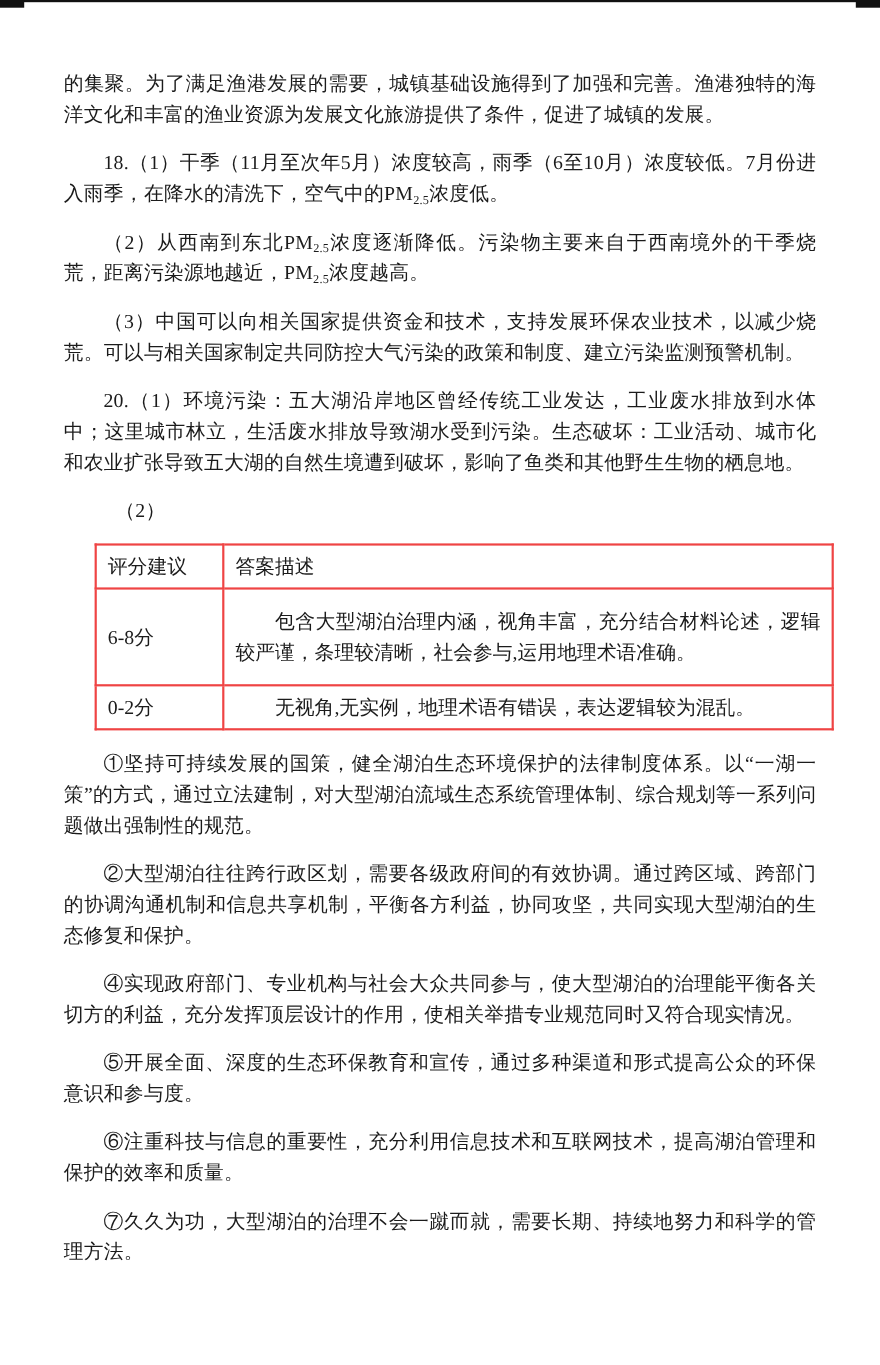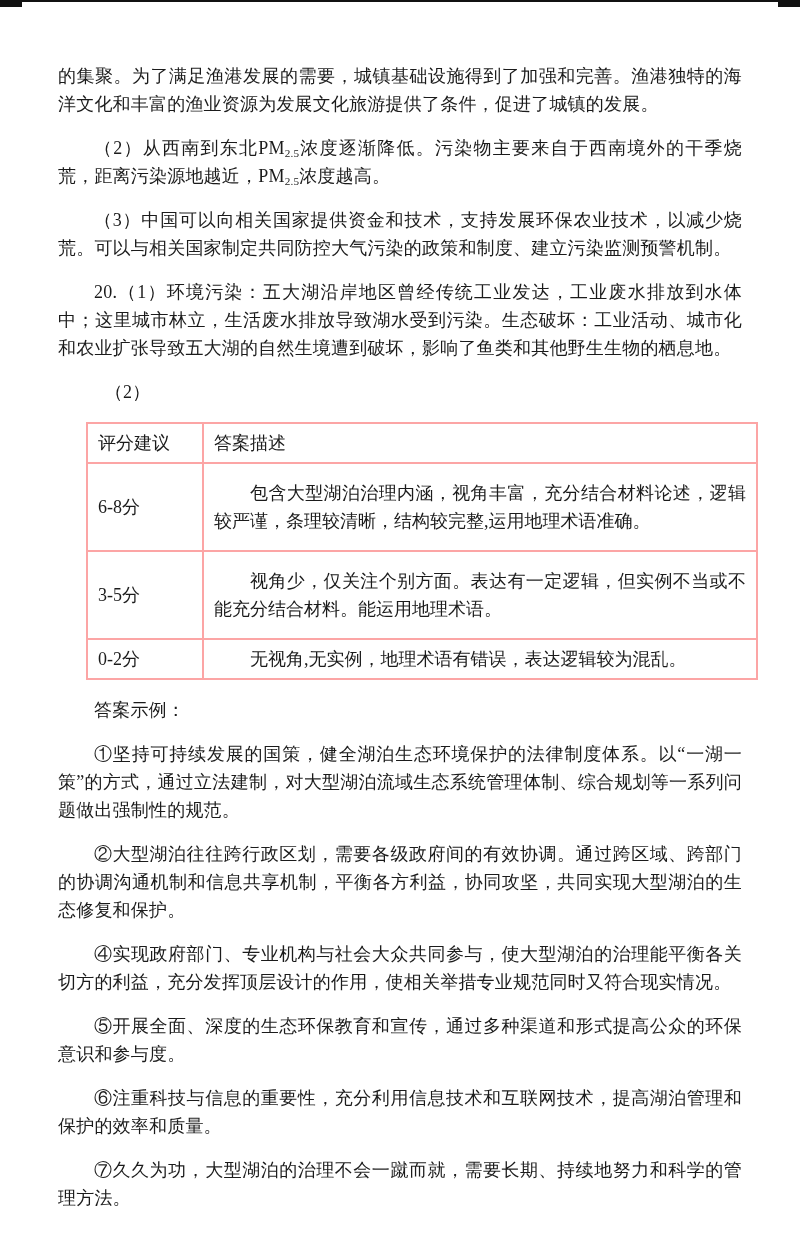--- a/index.html
+++ b/index.html
@@ -47,21 +47,21 @@
     text-indent: 2.6em;
   }
   table.score-table {
     border-collapse: collapse;
     margin: 4px 0 6px 44px;
     width: 672px;
     table-layout: fixed;
   }
   table.score-table th,
   table.score-table td {
-    border: 2px solid #fca5a5;
+    border: 2px solid #ef4444;
     font-weight: normal;
     font-size: 18px;
     line-height: 28px;
     text-align: left;
     vertical-align: middle;
     padding: 5px 10px;
   }
   table.score-table col.c1 { width: 116px; }
   table.score-table .desc {
     text-indent: 2em;
@@ -74,20 +74,21 @@
 
 <div class="scan-edge">
   <span class="corner left"></span>
   <span class="corner right"></span>
 </div>
 
 <div class="page">
 
   <p>的集聚。为了满足渔港发展的需要，城镇基础设施得到了加强和完善。渔港独特的海洋文化和丰富的渔业资源为发展文化旅游提供了条件，促进了城镇的发展。</p>
 
+  <p class="indent"><span>18.（1）干季（11月至次年5月）浓度较高，雨季（6至10月）浓度较低。7月份进入雨季，在降水的清洗下，空气中的PM</span><sub>2.5</sub><span>浓度低。</span></p>
 
   <p class="indent"><span>（2）从西南到东北PM</span><sub>2.5</sub><span>浓度逐渐降低。污染物主要来自于西南境外的干季烧荒，距离污染源地越近，PM</span><sub>2.5</sub><span>浓度越高。</span></p>
 
   <p class="indent">（3）中国可以向相关国家提供资金和技术，支持发展环保农业技术，以减少烧荒。可以与相关国家制定共同防控大气污染的政策和制度、建立污染监测预警机制。</p>
 
   <p class="indent">20.（1）环境污染：五大湖沿岸地区曾经传统工业发达，工业废水排放到水体中；这里城市林立，生活废水排放导致湖水受到污染。生态破坏：工业活动、城市化和农业扩张导致五大湖的自然生境遭到破坏，影响了鱼类和其他野生生物的栖息地。</p>
 
   <p class="q2-label">（2）</p>
 
   <table class="score-table">
@@ -95,34 +96,29 @@
         <col class="c1">
         <col>
       </colgroup>
     <tbody>
         <tr>
       <th>评分建议</th>
       <th>答案描述</th>
     </tr>
     <tr class="tall">
       <td>6-8分</td>
-      <td class="desc">包含大型湖泊治理内涵，视角丰富，充分结合材料论述，逻辑较严谨，条理较清晰，结构较完整,运用地理术语准确。</td>
-    </tr>
-    <tr class="tall">
-      <td>3-5分</td>
-      <td class="desc">视角少，仅关注个别方面。表达有一定逻辑，但实例不当或不能充分结合材料。能运用地理术语。</td>
+      <td class="desc">包含大型湖泊治理内涵，视角丰富，充分结合材料论述，逻辑较严谨，条理较清晰，社会参与,运用地理术语准确。</td>
     </tr>
     <tr>
       <td>0-2分</td>
       <td class="desc">无视角,无实例，地理术语有错误，表达逻辑较为混乱。</td>
     </tr>
   </tbody>
     </table>
 
-  <p class="indent">答案示例：</p>
 
 
   <p class="indent">①坚持可持续发展的国策，健全湖泊生态环境保护的法律制度体系。以“一湖一策”的方式，通过立法建制，对大型湖泊流域生态系统管理体制、综合规划等一系列问题做出强制性的规范。</p>
   <p class="indent">②大型湖泊往往跨行政区划，需要各级政府间的有效协调。通过跨区域、跨部门的协调沟通机制和信息共享机制，平衡各方利益，协同攻坚，共同实现大型湖泊的生态修复和保护。</p>
   <p class="indent">④实现政府部门、专业机构与社会大众共同参与，使大型湖泊的治理能平衡各关切方的利益，充分发挥顶层设计的作用，使相关举措专业规范同时又符合现实情况。</p>
   <p class="indent">⑤开展全面、深度的生态环保教育和宣传，通过多种渠道和形式提高公众的环保意识和参与度。</p>
   <p class="indent">⑥注重科技与信息的重要性，充分利用信息技术和互联网技术，提高湖泊管理和保护的效率和质量。</p>
   <p class="indent">⑦久久为功，大型湖泊的治理不会一蹴而就，需要长期、持续地努力和科学的管理方法。</p>
 
 </div>

